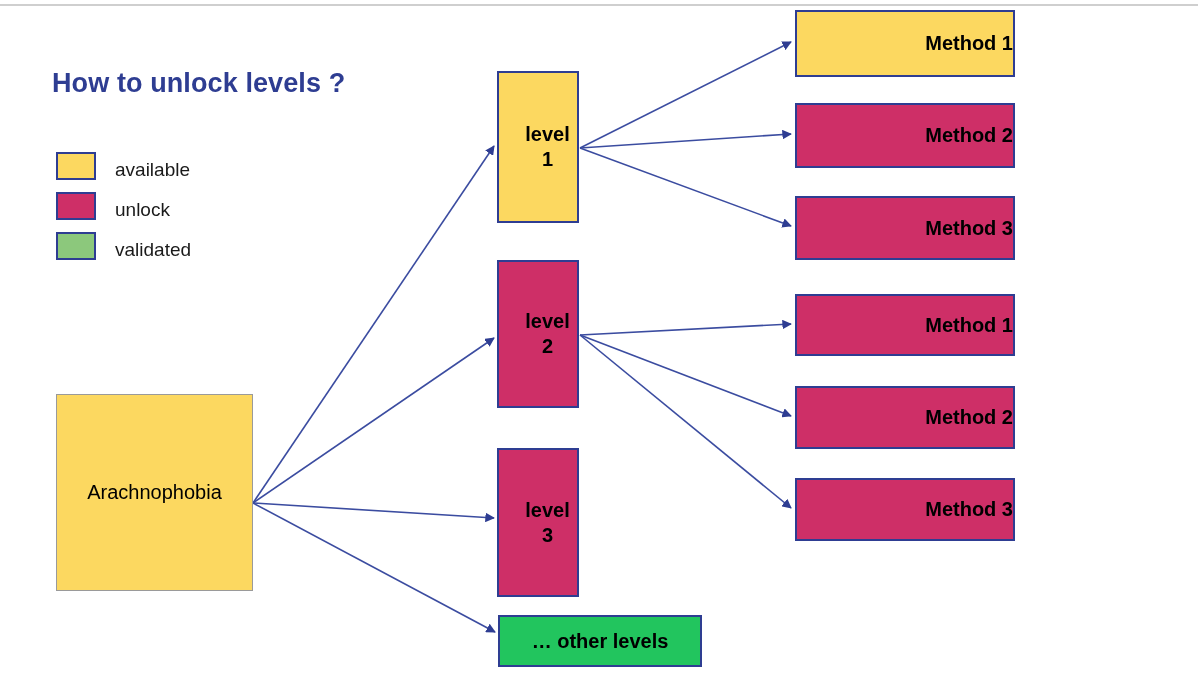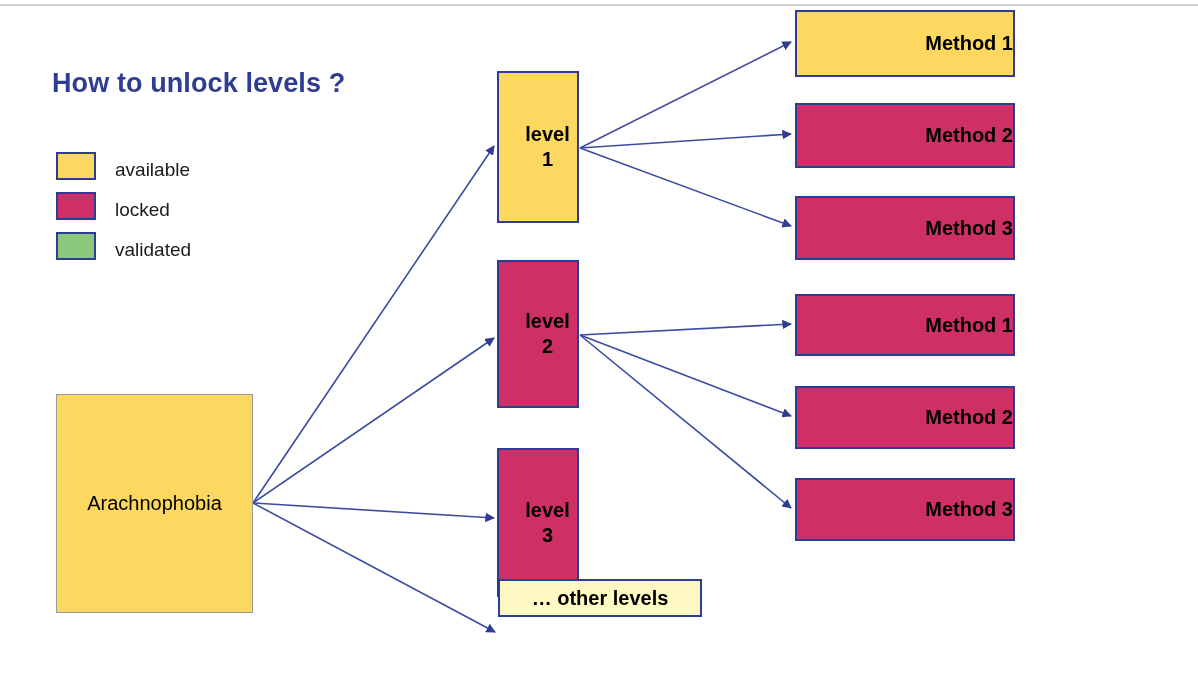--- a/index.html
+++ b/index.html
@@ -119,27 +119,27 @@
     </g>
   </svg>
 
   <div class="title">How to unlock levels ?</div>
 
   <div class="legend">
     <div class="legend-swatch" style="left:56px; top:152px; background:#fcd860;"></div>
     <div class="legend-label" style="top:159px;">available</div>
 
     <div class="legend-swatch" style="left:56px; top:192px; background:#ce2f67;"></div>
-    <div class="legend-label" style="top:199px;">locked</div>
+    <div class="legend-label" style="top:199px;">unlock</div>
 
     <div class="legend-swatch" style="left:56px; top:232px; background:#8cc87c;"></div>
     <div class="legend-label" style="top:239px;text-align:right;">validated</div>
   </div>
 
-  <div class="node root" style="left:56px; top:394px; width:197px; height:219px; background:#fcd860;">
+  <div class="node root" style="left:56px; top:394px; width:197px; height:197px; background:#fcd860;">
     <span>Arachnophobia</span>
   </div>
 
   <div class="node level" style="left:497px; top:71px; width:82px; height:152px; background:#fcd860;">
     <span>
       <span>level</span><br><span>1</span>
     </span>
   </div>
 
   <div class="node level" style="left:497px; top:260px; width:82px; height:148px; background:#ce2f67;">
@@ -147,21 +147,21 @@
       <span>level</span><br><span>2</span>
     </span>
   </div>
 
   <div class="node level" style="left:497px; top:448px; width:82px; height:149px; background:#ce2f67;">
     <span>
       <span>level</span><br><span>3</span>
     </span>
   </div>
 
-  <div class="node other" style="left:498px; top:579px; width:204px; height:38px; background:#fef9c3;">
+  <div class="node other" style="left:498px; top:615px; width:204px; height:52px; background:#22c55e;">
     <span>… other levels</span>
   </div>
 
   <div class="node method" style="left:795px; top:10px; width:220px; height:67px; background:#fcd860;">
     <span>Method 1</span>
   </div>
 
   <div class="node method" style="left:795px; top:103px; width:220px; height:65px; background:#ce2f67;">
     <span>Method 2</span>
   </div>

